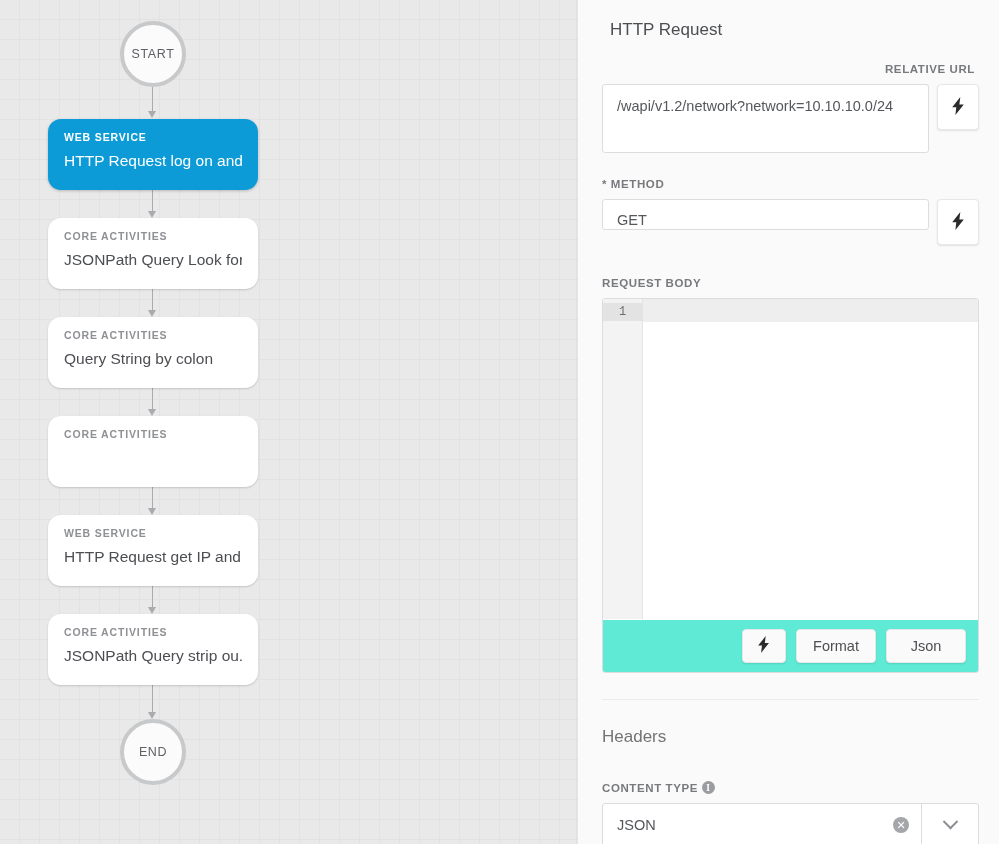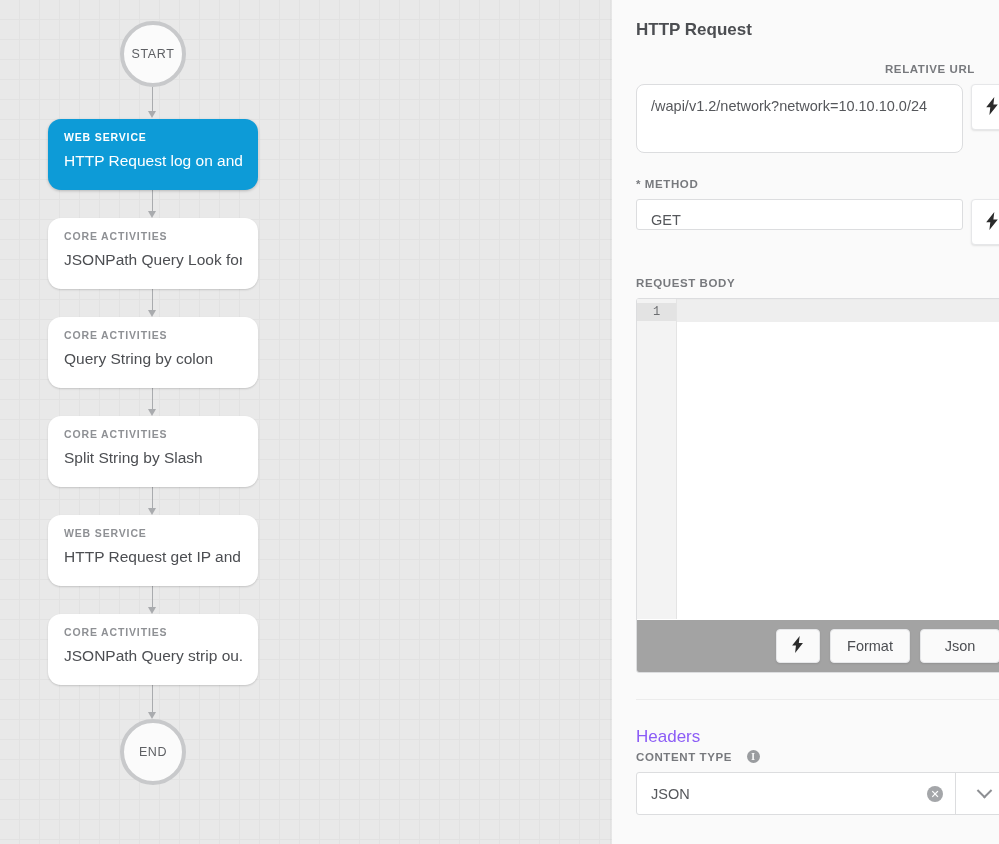--- a/index.html
+++ b/index.html
@@ -29,21 +29,20 @@
     width: 578px;
     height: 844px;
     background-color: #e9e9e9;
     background-image:
       linear-gradient(to right, #e2e2e2 1px, transparent 1px),
       linear-gradient(to bottom, #e2e2e2 1px, transparent 1px);
     background-size: 20px 20px;
     background-position: -1px -1px;
     overflow: hidden;
     flex: 0 0 578px;
-    padding-left: 34px;
   }
   .canvas-edge {
     position: absolute;
     top: 0;
     right: 0;
     width: 2px;
     height: 844px;
     background: linear-gradient(to right, rgba(0,0,0,0.045), rgba(0,0,0,0.0));
   }
 
@@ -131,52 +130,52 @@
     flex: 1 1 auto;
     height: 844px;
     background: #fafafa;
     overflow: hidden;
     padding: 0 24px;
     box-sizing: border-box;
   }
   .panel-title {
     font-size: 17px;
     color: #4c4e52;
-    margin: 18px 0 0 0;
-    font-weight: 700;
+    margin: 18px 0 0 8px;
+    font-weight: 400;
     line-height: 24px;
   }
   .field-label {
     font-size: 11.5px;
     font-weight: bold;
     letter-spacing: 0.6px;
     color: #77797d;
     text-transform: uppercase;
     display: block;
   }
   .label-url   { margin-top: 21px; text-align: right; }
   .label-method{ margin-top: 25px; }
   .label-body  { margin-top: 32px; }
-  .label-ct    { margin-top: 2px; display: flex; align-items: center; gap: 15px; }
+  .label-ct    { margin-top: 33px; display: flex; align-items: center; gap: 4px; }
 
   .row { display: flex; align-items: flex-start; gap: 8px; margin-top: 9px; }
 
   .text-input {
     box-sizing: border-box;
     flex: 1 1 auto;
     background: #ffffff;
     border: 1px solid #dcdddf;
     border-radius: 3px;
     padding: 11px 14px;
     font-size: 14.5px;
     color: #55575b;
     line-height: 21px;
     font-family: "Liberation Sans", sans-serif;
   }
-  .text-input.url { height: 69px; width: 327px; flex: 0 0 327px; white-space: pre-wrap; border-radius: 8px; }
+  .text-input.url { height: 69px; width: 327px; flex: 0 0 327px; white-space: pre-wrap; }
   .text-input.method { height: 31px; width: 327px; flex: 0 0 327px; padding-top: 10px; }
 
   .bolt-btn {
     box-sizing: border-box;
     flex: 0 0 auto;
     width: 42px;
     height: 46px;
     background: #ffffff;
     border: 1px solid #e6e7e9;
     border-radius: 4px;
@@ -238,21 +237,21 @@
     border-top: 1px solid #ebebeb;
   }
   .editor-toolbar {
     flex: 0 0 auto;
     height: 52px;
     display: flex;
     align-items: center;
     justify-content: flex-end;
     gap: 10px;
     padding-right: 12px;
-    background: #a3a3a3;
+    background: #5eead4;
     border-top: 1px solid #ffffff;
   }
   .tool-btn {
     box-sizing: border-box;
     min-width: 80px;
     height: 34px;
     padding: 0 16px;
     background: #fafafa;
     border: 1px solid #e6e7e9;
     border-radius: 4px;
@@ -265,21 +264,21 @@
   .tool-btn.icon-only { min-width: 44px; padding: 0; }
 
   .divider {
     margin-top: 26px;
     height: 1px;
     background: #ececec;
     width: 377px;
   }
   .section-title {
     font-size: 17px;
-    color: #8b5cf6;
+    color: #737373;
     margin: 26px 0 0 0;
     font-weight: 400;
     line-height: 22px;
   }
 
   .info-icon {
     display: inline-flex;
     width: 13px;
     height: 13px;
     border-radius: 50%;
@@ -385,21 +384,20 @@
         <div class="node-title">JSONPath Query Look for...</div>
       </div>
 
       <div class="node" style="top:317px;">
         <div class="node-cat">CORE ACTIVITIES</div>
         <div class="node-title">Query String by colon</div>
       </div>
 
       <div class="node" style="top:416px;">
         <div class="node-cat">CORE ACTIVITIES</div>
-        <div class="node-title">Split String by Slash</div>
       </div>
 
       <div class="node" style="top:515px;">
         <div class="node-cat">WEB SERVICE</div>
         <div class="node-title">HTTP Request get IP and ...</div>
       </div>
 
       <div class="node" style="top:614px;">
         <div class="node-cat">CORE ACTIVITIES</div>
         <div class="node-title">JSONPath Query strip ou...</div>

